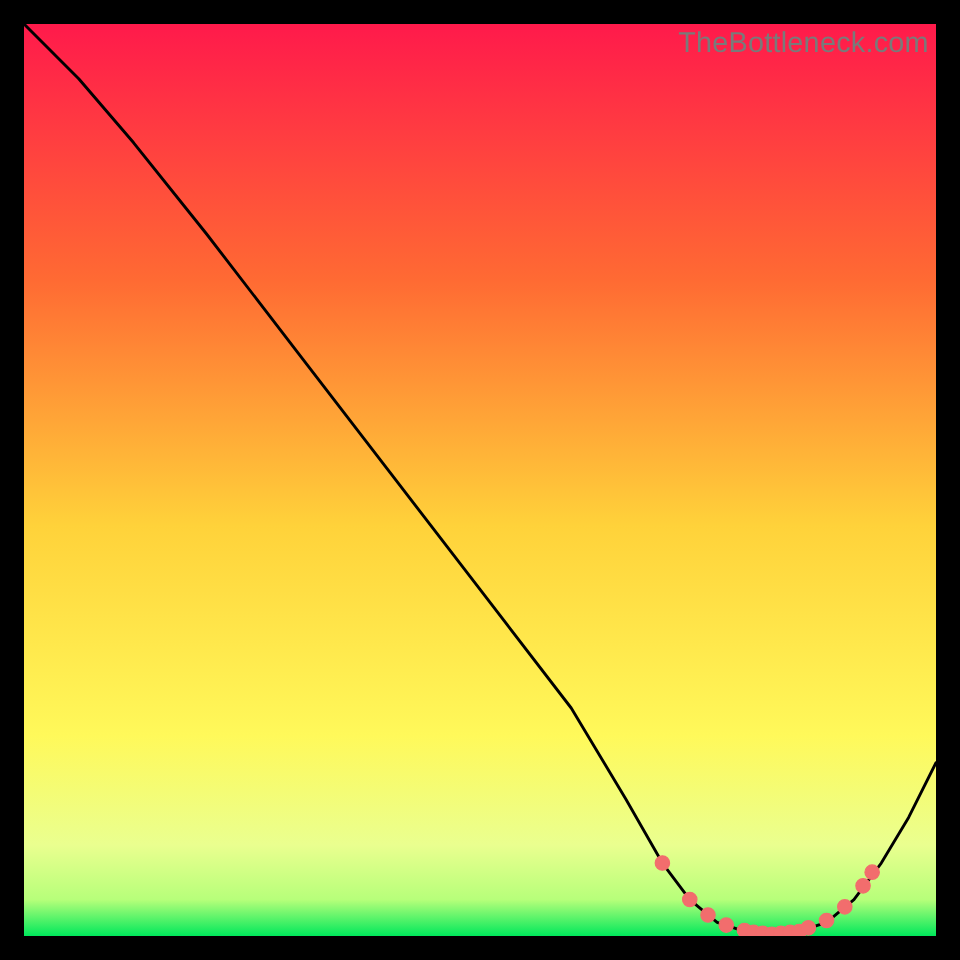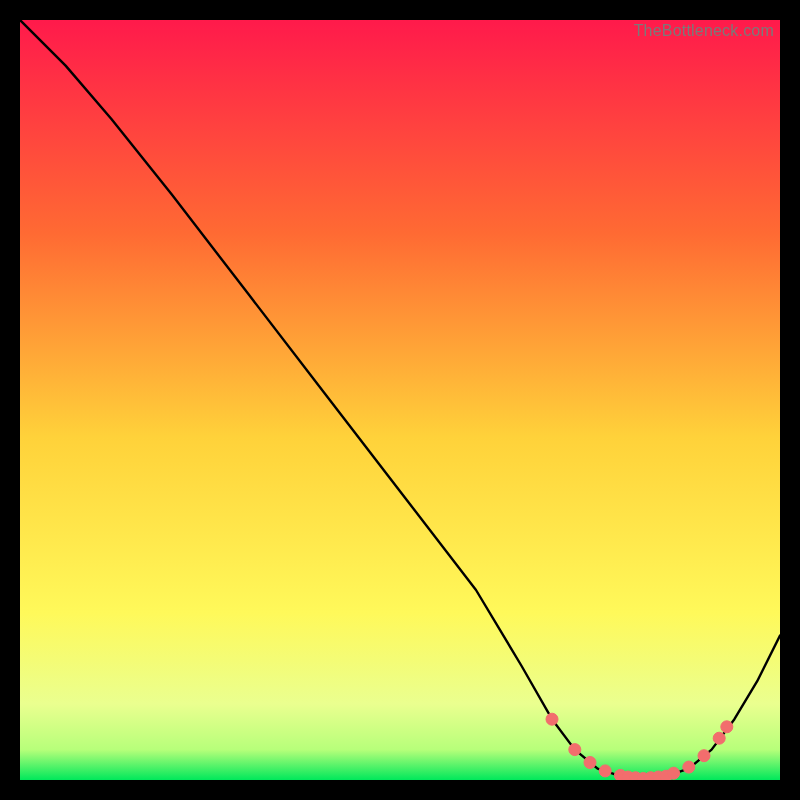--- a/index.html
+++ b/index.html
@@ -24,21 +24,21 @@
     left: 0;
     top: 0;
     width: 760px;
     height: 760px;
   }
   .watermark {
     position: absolute;
     top: 2px;
     right: 6px;
     color: #7a7a7a;
-    font-size: 16px;
+    font-size: 24px;
     letter-spacing: 0.2px;
     font-weight: 500;
     user-select: none;
   }
   svg { display: block; }
 </style>
 </head>
 <body>
 
 <div class="frame">

